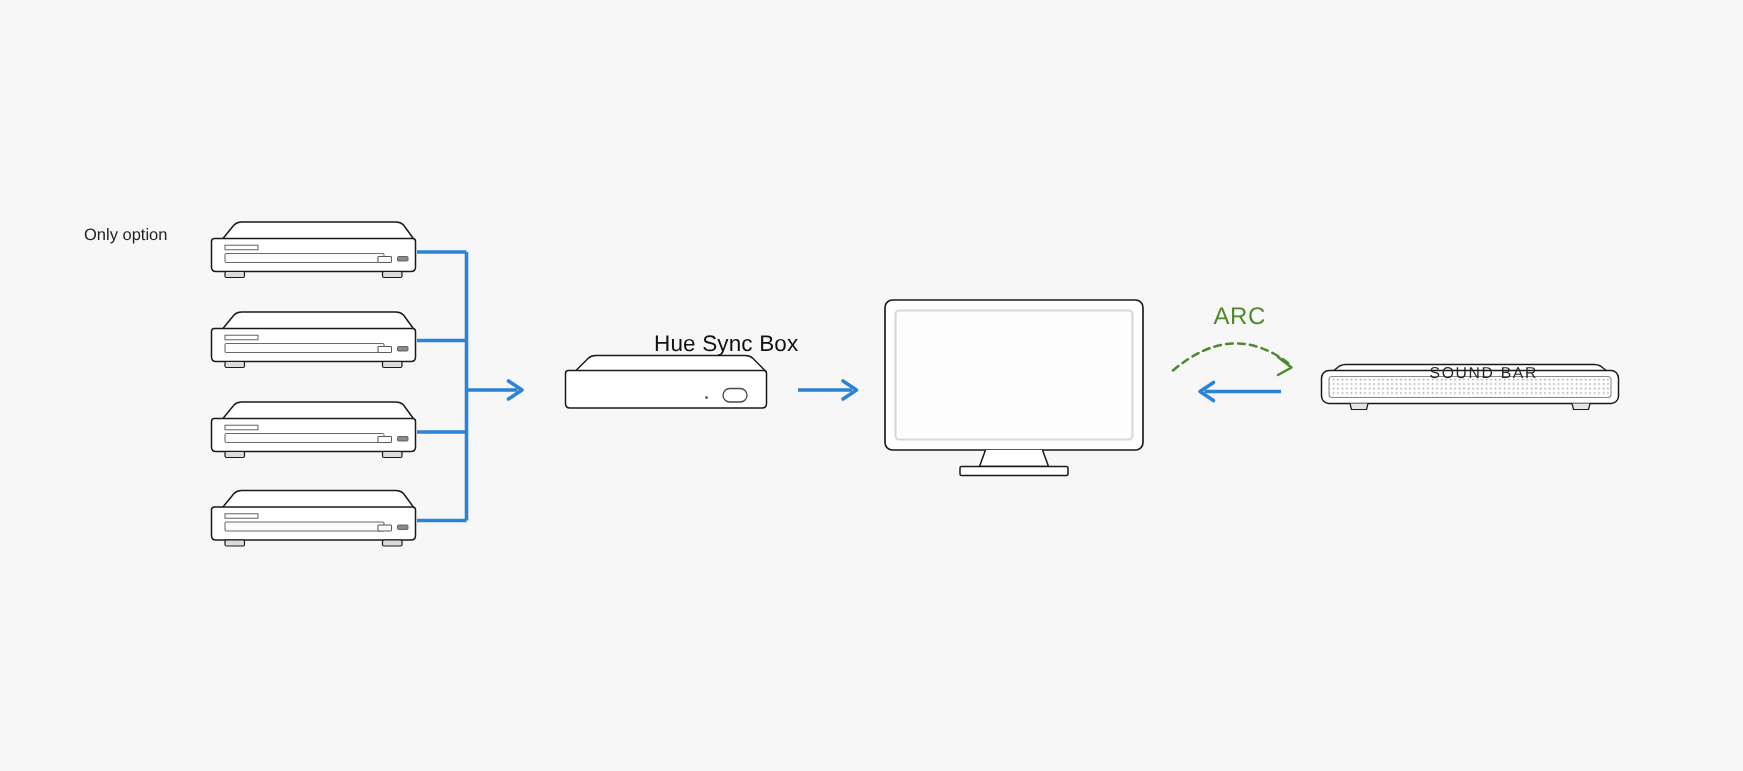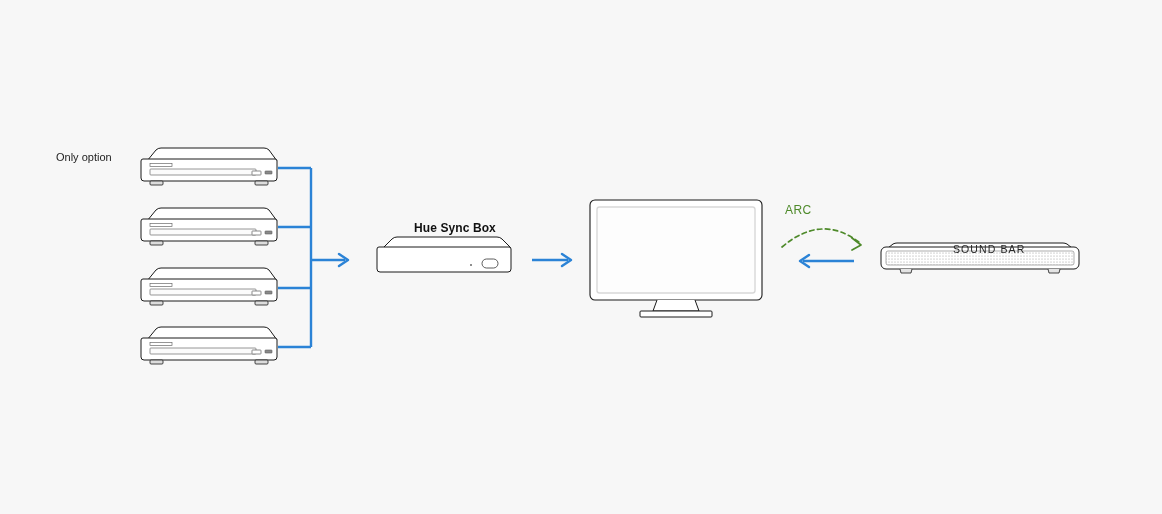--- a/index.html
+++ b/index.html
@@ -32,40 +32,40 @@
     text-align: right;
   }
   #label-only-option {
     left: 56px;
     top: 151px;
     font-size: 11px;
     font-weight: 400;
     color: #232323;
   }
   #label-hue-sync-box {
-    left: 414px;
+    left: 436px;
     top: 221px;
-    font-size: 12px;
-    font-weight: 700;
+    font-size: 15px;
+    font-weight: 400;
     color: #111111;
     letter-spacing: 0.1px;
   }
   #label-sound-bar {
     left: 953px;
     top: 227px;
     font-size: 10.5px;
     font-weight: 400;
     color: #262626;
     letter-spacing: 1.1px;
     margin-top: 16px;
   }
   #label-arc {
-    left: 785px;
+    left: 809px;
     top: 203px;
-    font-size: 12px;
+    font-size: 16px;
     font-weight: 400;
     color: #4e8a2a;
     letter-spacing: 0.4px;
   }
 </style>
 </head>
 <body>
 
 <div id="stage">
 

